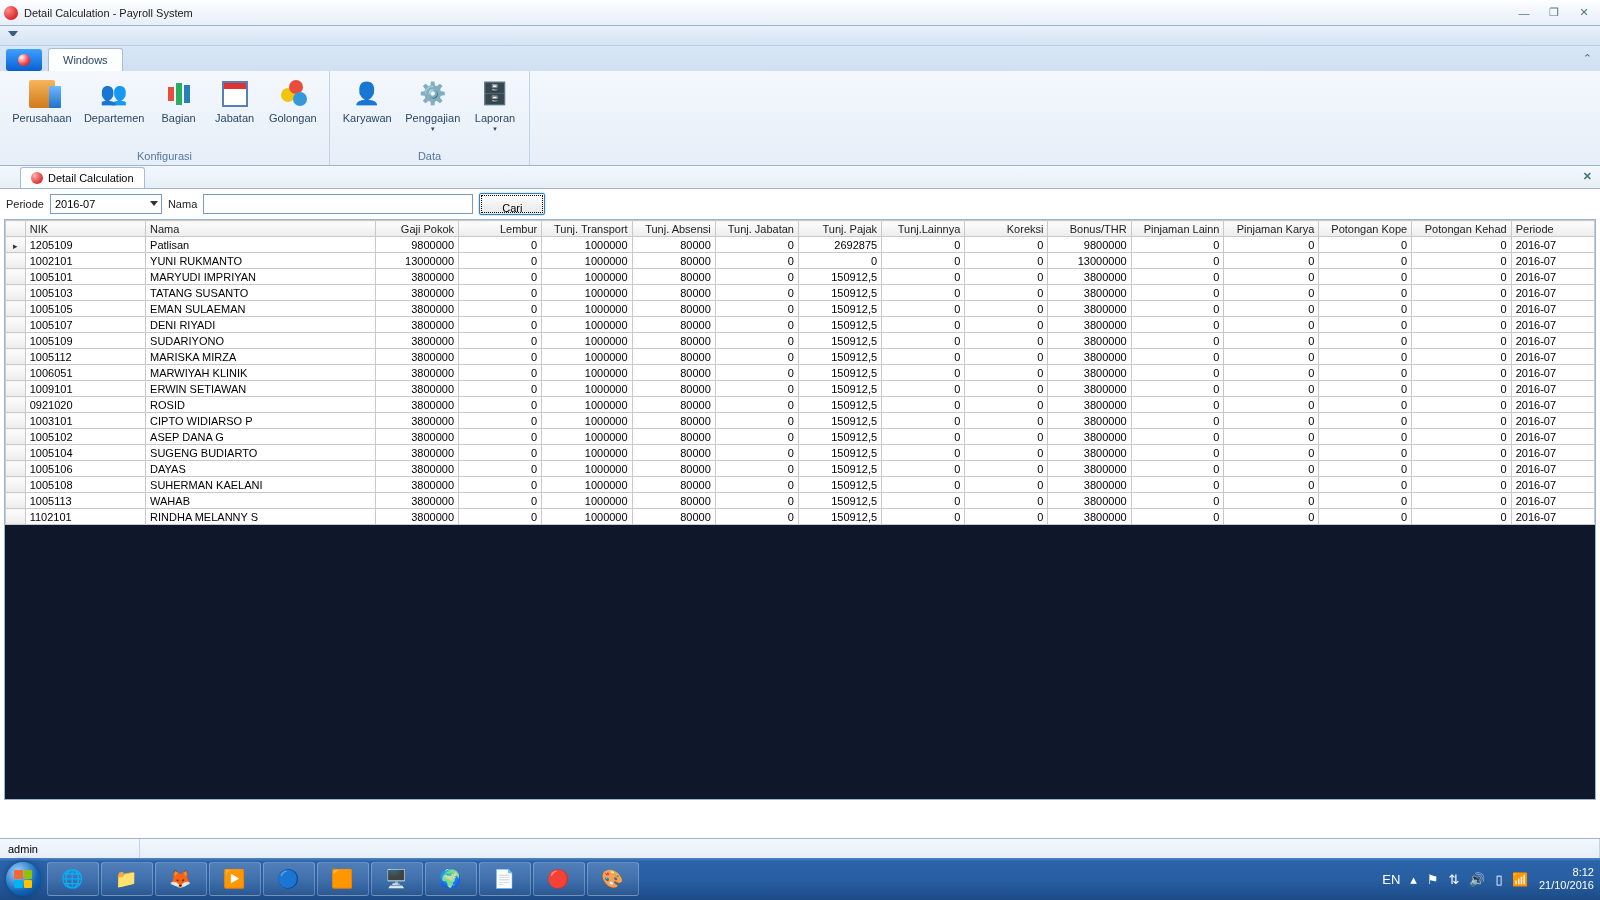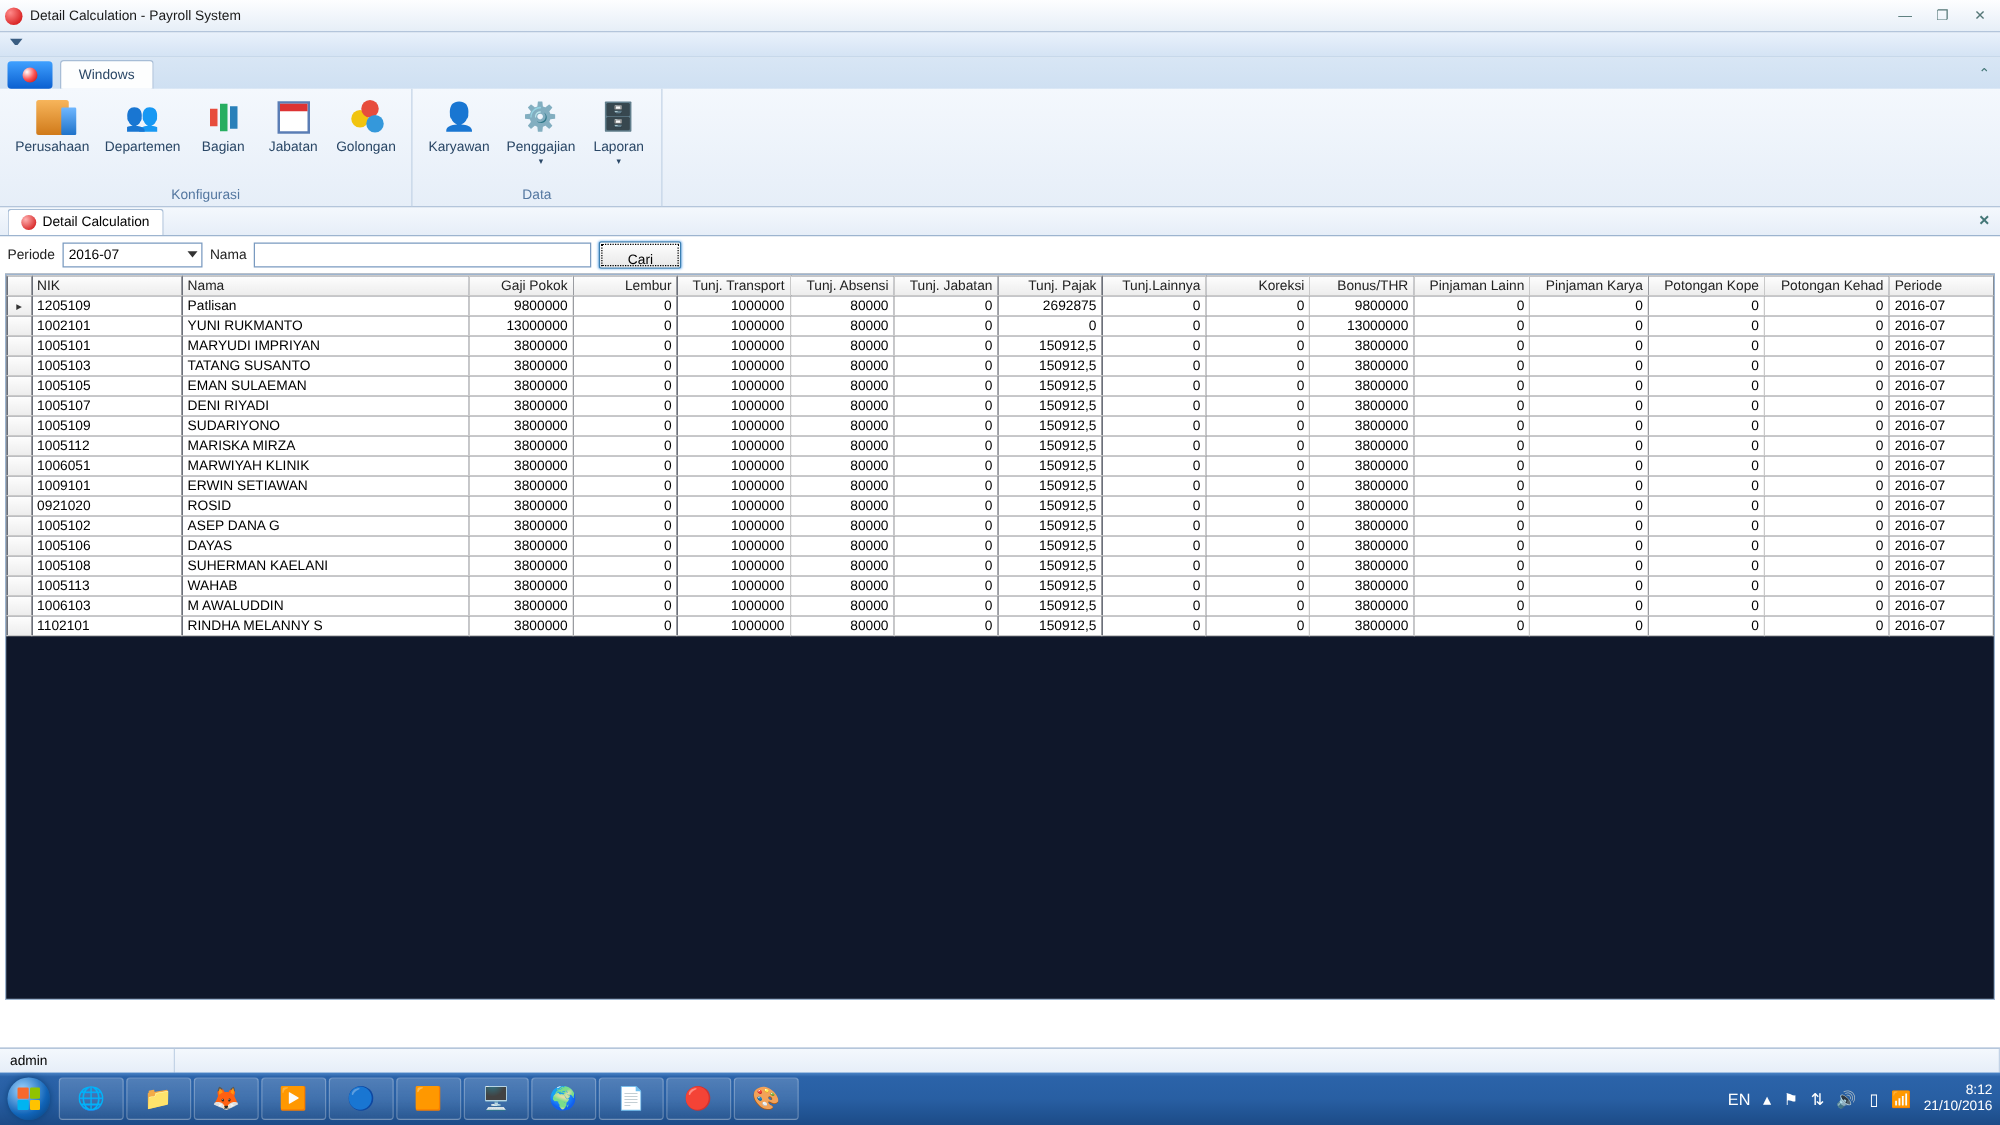--- a/index.html
+++ b/index.html
@@ -17,21 +17,21 @@
 .ribbon-tabs .tab{height:23px;padding:0 14px;display:flex;align-items:center;border:1px solid #a7bdd6;border-bottom:none;background:#fdfefe;border-radius:3px 3px 0 0;color:#2a4766}
 .ribbon-tabs .collapse{position:absolute;right:8px;top:6px;color:#477}
 .ribbon{height:95px;background:linear-gradient(#f4f8fd,#e6eef8);border-bottom:1px solid #9db4cf;display:flex}
 .rgroup{border-right:1px solid #c3d3e6;display:flex;flex-direction:column}
 .rgroup .items{display:flex;padding:4px 6px;flex:1}
 .ritem{display:flex;flex-direction:column;align-items:center;justify-content:flex-start;padding:2px 6px;min-width:56px;cursor:pointer;border:1px solid transparent;border-radius:3px}
 .ritem .ico{width:32px;height:32px;margin-bottom:2px;display:flex;align-items:center;justify-content:center;font-size:22px}
 .ritem .lbl{text-align:center;color:#2a4766;line-height:12px}
 .ritem .dd{font-size:7px;color:#2a4766;margin-top:1px}
 .rgroup .cap{text-align:center;color:#5477a0;padding-bottom:3px;font-size:11px}
-.doc-tabs{height:23px;background:linear-gradient(#f4f8fd,#e6eef8);border-bottom:1px solid #9db4cf;display:flex;align-items:flex-end;padding-left:6px;position:relative}
+.doc-tabs{height:23px;background:linear-gradient(#f4f8fd,#e6eef8);border-bottom:1px solid #9db4cf;display:flex;align-items:flex-end;padding-left:20px;position:relative}
 .doc-tabs .dtab{height:21px;padding:0 10px;display:flex;align-items:center;border:1px solid #a7bdd6;border-bottom:none;background:#fff;border-radius:3px 3px 0 0;gap:5px}
 .doc-tabs .dtab .dic{width:12px;height:12px;border-radius:50%;background:radial-gradient(circle at 30% 30%,#ffb0b0,#c00)}
 .doc-tabs .xclose{position:absolute;right:8px;top:4px;color:#477;cursor:pointer;font-weight:bold}
 .content{position:absolute;left:4px;right:4px;top:189px;bottom:100px;display:flex;gap:4px}
 .filterbar{height:30px;display:flex;align-items:center;gap:6px;padding:0 2px}
 .filterbar label{color:#222}
 .combo{height:20px;border:1px solid #7a9ac0;background:#fff;display:flex;align-items:center;padding:0 4px;position:relative}
 .combo .arr{position:absolute;right:3px;top:6px;border-left:4px solid transparent;border-right:4px solid transparent;border-top:5px solid #333}
 .txt{height:20px;border:1px solid #7a9ac0;background:#fff;padding:0 4px}
 .btn{height:22px;padding:0 22px;background:linear-gradient(#fefefe,#e7e7e7);border:1px solid #8a8a8a;border-radius:2px;cursor:pointer;display:inline-flex;align-items:flex-end;justify-content:center}
@@ -401,39 +401,77 @@
                 <td class="num">0</td>
                 <td class="num">3800000</td>
                 <td class="num">0</td>
                 <td class="num">0</td>
                 <td class="num">0</td>
                 <td class="num">0</td>
                 <td>2016-07</td>
               </tr>
               <tr>
                 <td class="rowhdr"></td>
+                <td>1003101</td>
+                <td>CIPTO WIDIARSO P</td>
+                <td class="num">3800000</td>
+                <td class="num">0</td>
+                <td class="num">1000000</td>
+                <td class="num">80000</td>
+                <td class="num">0</td>
+                <td class="num">150912,5</td>
+                <td class="num">0</td>
+                <td class="num">0</td>
+                <td class="num">3800000</td>
+                <td class="num">0</td>
+                <td class="num">0</td>
+                <td class="num">0</td>
+                <td class="num">0</td>
+                <td>2016-07</td>
+              </tr>
+              <tr>
+                <td class="rowhdr"></td>
                 <td>1005102</td>
                 <td>ASEP DANA G</td>
                 <td class="num">3800000</td>
                 <td class="num">0</td>
                 <td class="num">1000000</td>
                 <td class="num">80000</td>
                 <td class="num">0</td>
                 <td class="num">150912,5</td>
                 <td class="num">0</td>
                 <td class="num">0</td>
                 <td class="num">3800000</td>
                 <td class="num">0</td>
                 <td class="num">0</td>
                 <td class="num">0</td>
                 <td class="num">0</td>
                 <td>2016-07</td>
               </tr>
               <tr>
                 <td class="rowhdr"></td>
+                <td>1005104</td>
+                <td>SUGENG BUDIARTO</td>
+                <td class="num">3800000</td>
+                <td class="num">0</td>
+                <td class="num">1000000</td>
+                <td class="num">80000</td>
+                <td class="num">0</td>
+                <td class="num">150912,5</td>
+                <td class="num">0</td>
+                <td class="num">0</td>
+                <td class="num">3800000</td>
+                <td class="num">0</td>
+                <td class="num">0</td>
+                <td class="num">0</td>
+                <td class="num">0</td>
+                <td>2016-07</td>
+              </tr>
+              <tr>
+                <td class="rowhdr"></td>
                 <td>1005106</td>
                 <td>DAYAS</td>
                 <td class="num">3800000</td>
                 <td class="num">0</td>
                 <td class="num">1000000</td>
                 <td class="num">80000</td>
                 <td class="num">0</td>
                 <td class="num">150912,5</td>
                 <td class="num">0</td>
                 <td class="num">0</td>
@@ -460,39 +498,20 @@
                 <td class="num">0</td>
                 <td class="num">0</td>
                 <td class="num">0</td>
                 <td class="num">0</td>
                 <td>2016-07</td>
               </tr>
               <tr>
                 <td class="rowhdr"></td>
                 <td>1005113</td>
                 <td>WAHAB</td>
-                <td class="num">3800000</td>
-                <td class="num">0</td>
-                <td class="num">1000000</td>
-                <td class="num">80000</td>
-                <td class="num">0</td>
-                <td class="num">150912,5</td>
-                <td class="num">0</td>
-                <td class="num">0</td>
-                <td class="num">3800000</td>
-                <td class="num">0</td>
-                <td class="num">0</td>
-                <td class="num">0</td>
-                <td class="num">0</td>
-                <td>2016-07</td>
-              </tr>
-              <tr>
-                <td class="rowhdr"></td>
-                <td>1006103</td>
-                <td>M AWALUDDIN</td>
                 <td class="num">3800000</td>
                 <td class="num">0</td>
                 <td class="num">1000000</td>
                 <td class="num">80000</td>
                 <td class="num">0</td>
                 <td class="num">150912,5</td>
                 <td class="num">0</td>
                 <td class="num">0</td>
                 <td class="num">3800000</td>
                 <td class="num">0</td>

